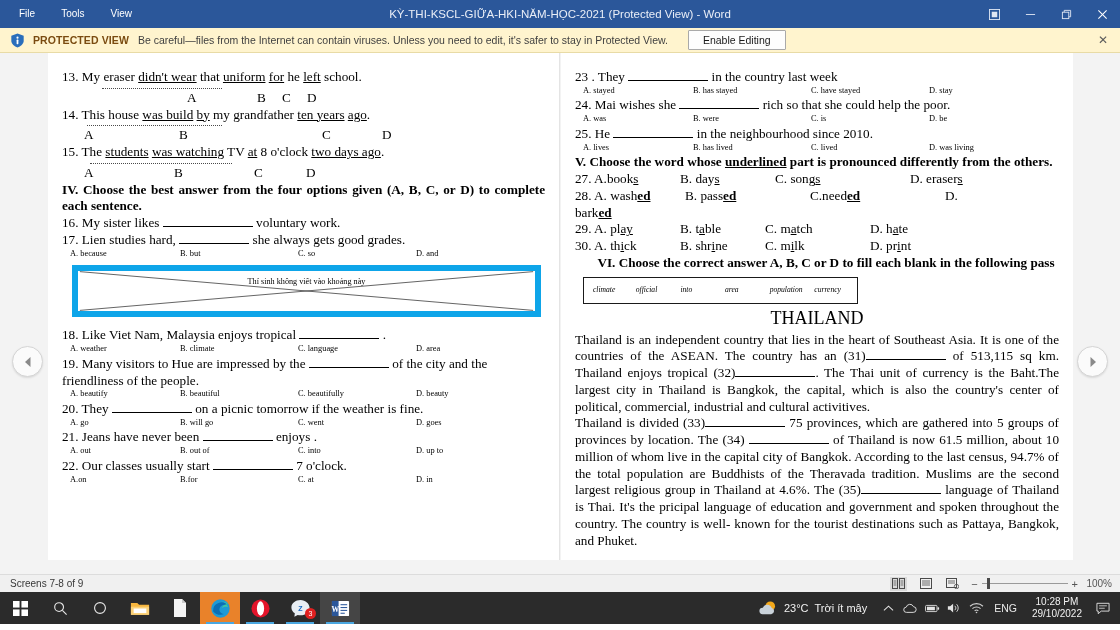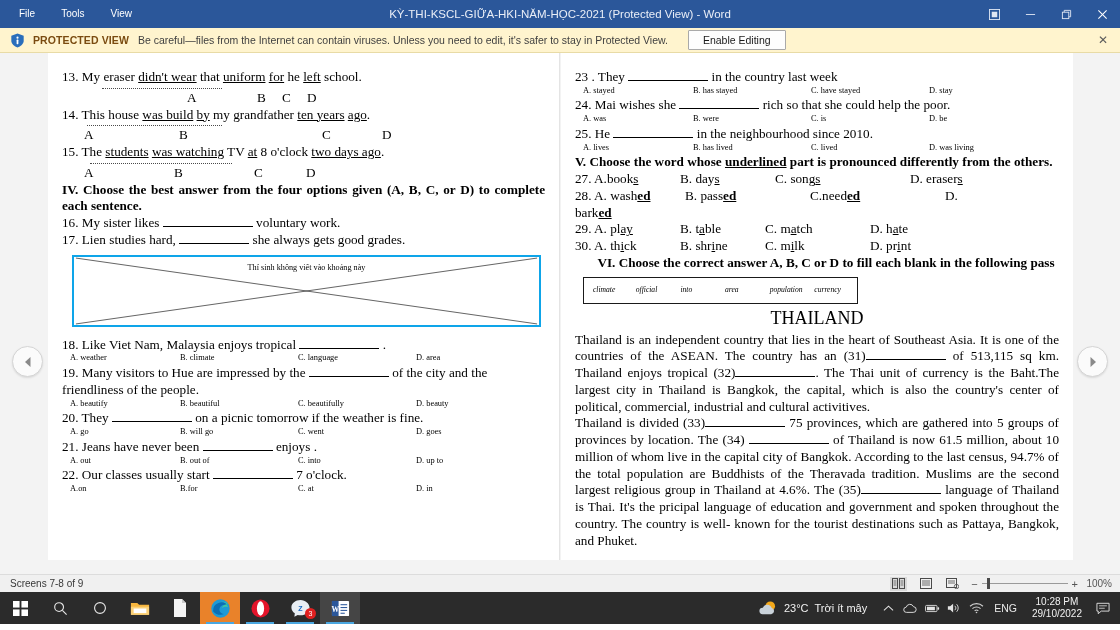--- a/index.html
+++ b/index.html
@@ -136,22 +136,22 @@
   .o1 { width: 118px; padding-left: 8px; }
   .o2 { width: 118px; }
   .o3 { width: 118px; }
   .o4 { width: 110px; }
   .sec {
     font-weight: bold; font-size: 13.2px;
     text-align: justify;
   }
   .crossbox {
     position: relative;
-    height: 72px;
-    border: 2px solid #0ea5e9;
+    height: 52px;
+    border: 6px solid #0ea5e9;
     margin: 6px 4px 10px 10px;
   }
   .crossbox .cap {
     position: absolute; left: 0; right: 0; top: 6px;
     text-align: center; font-size: 8.2px;
     font-family: "Liberation Serif", serif;
   }
   .crossbox svg { position: absolute; inset: 0; width: 100%; height: 100%; }
 
   
@@ -377,20 +377,26 @@
           <span>voluntary work.</span>
         </div>
       </div>
 
       <div>
         <div class="qwrap">
           <span>17.</span>
           <span>Lien studies hard,</span>
           <span class="blank b70"></span>
           <span>she always gets good grades.</span>
+        </div>
+        <div class="opts">
+          <span class="o1">A. because</span>
+          <span class="o2">B. but</span>
+          <span class="o3">C. so</span>
+          <span class="o4">D. and</span>
         </div>
       </div>
 
       <div class="crossbox">
         <div class="cap">Thí sinh không viết vào khoảng này</div>
         <svg viewBox="0 0 480 64" preserveAspectRatio="none">
           <line x1="2" y1="1" x2="478" y2="63" stroke="#222" stroke-width="0.7" vector-effect="non-scaling-stroke"></line>
           <line x1="2" y1="63" x2="478" y2="1" stroke="#222" stroke-width="0.7" vector-effect="non-scaling-stroke"></line>
         </svg>
       </div>

